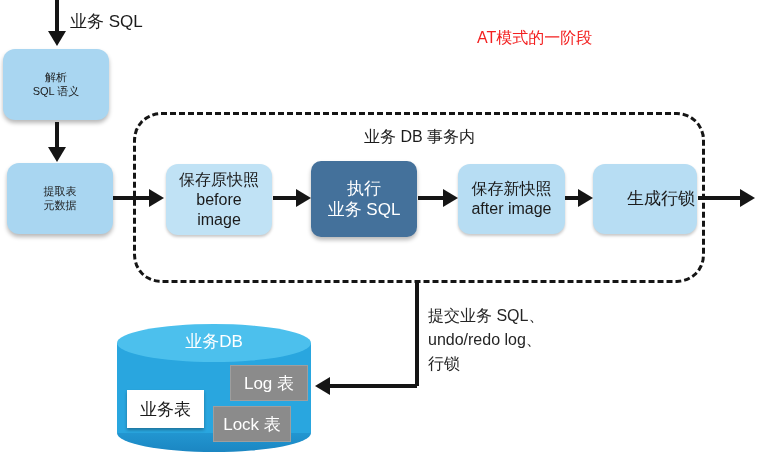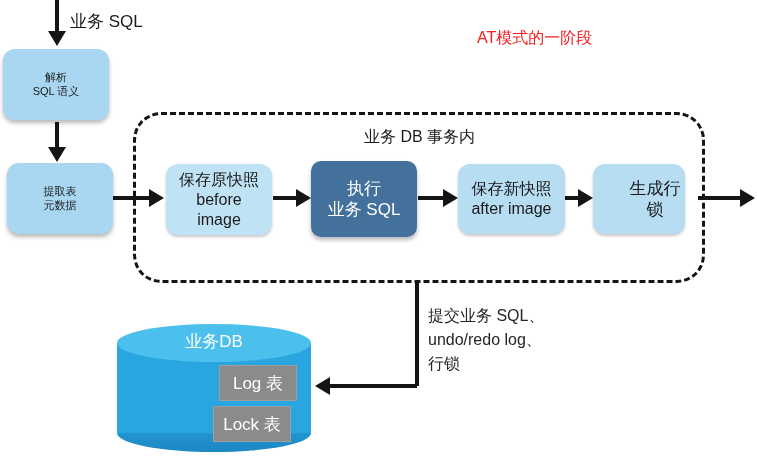--- a/index.html
+++ b/index.html
@@ -99,21 +99,21 @@
   <div class="ah ah-right" style="left:443px; top:189px;"></div>
 
   <div class="node inner" style="left:458px; top:164px; width:107px; height:70px;">
     <span>保存新快照</span>
     <span>after image</span>
   </div>
 
   <div class="line" style="left:565px; top:196px; width:15px; height:4px;"></div>
   <div class="ah ah-right" style="left:578px; top:189px;"></div>
 
-  <div class="node inner" style="left:593px; top:164px; width:92px; height:70px; font-size:17px;padding-left:32px;">
+  <div class="node inner" style="left:593px; top:164px; width:104px; height:70px; font-size:17px;padding-left:32px;">
     <span>生成行锁</span>
   </div>
 
   <div class="line" style="left:698px; top:196px; width:43px; height:4px;"></div>
   <div class="ah ah-right" style="left:740px; top:189px;"></div>
 
   <div class="line" style="left:415px; top:283px; width:4px; height:103px;"></div>
   <div class="line" style="left:329px; top:384px; width:88px; height:4px;"></div>
   <div class="ah ah-left" style="left:315px; top:377px;"></div>
 
@@ -121,21 +121,24 @@
     <div>提交业务 SQL、</div>
     <div>undo/redo log、</div>
     <div>行锁</div>
   </div>
 
   <div class="cylinder" style="left:117px; top:324px; width:194px; height:128px;">
     <div class="cyl-bottom"></div>
     <div class="cyl-body"></div>
     <div class="cyl-top"></div>
     <div class="db-name">业务DB</div>
-    <div class="table-chip table-gray" style="left:102px; top:41px; width:78px; height:36px;">
+    <div class="table-chip table-white" style="left:10px; top:66px; width:77px; height:38px;">
+      <span>业务表</span>
+    </div>
+    <div class="table-chip table-gray" style="left:113px; top:41px; width:78px; height:36px;">
       <span>Log 表</span>
     </div>
     <div class="table-chip table-gray" style="left:96px; top:82px; width:78px; height:36px;text-align:right;">
       <span>Lock 表</span>
     </div>
   </div>
 
 </div>
 
 </body></html>

